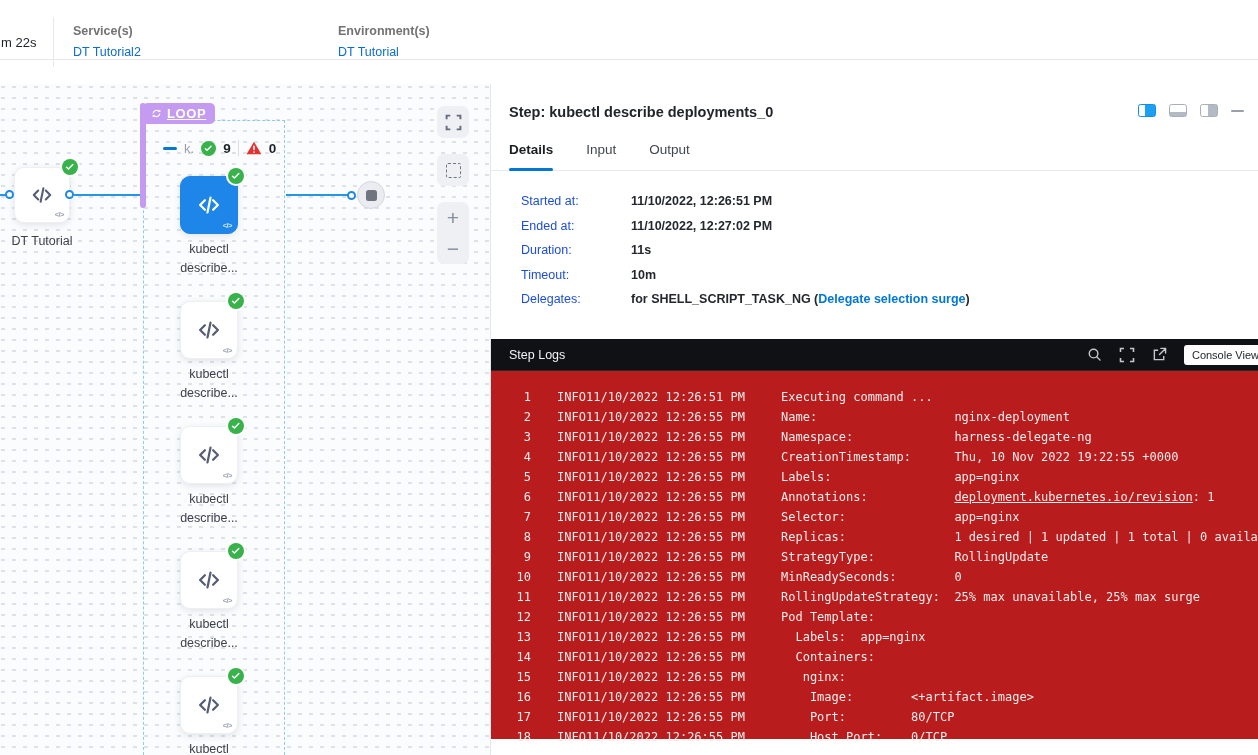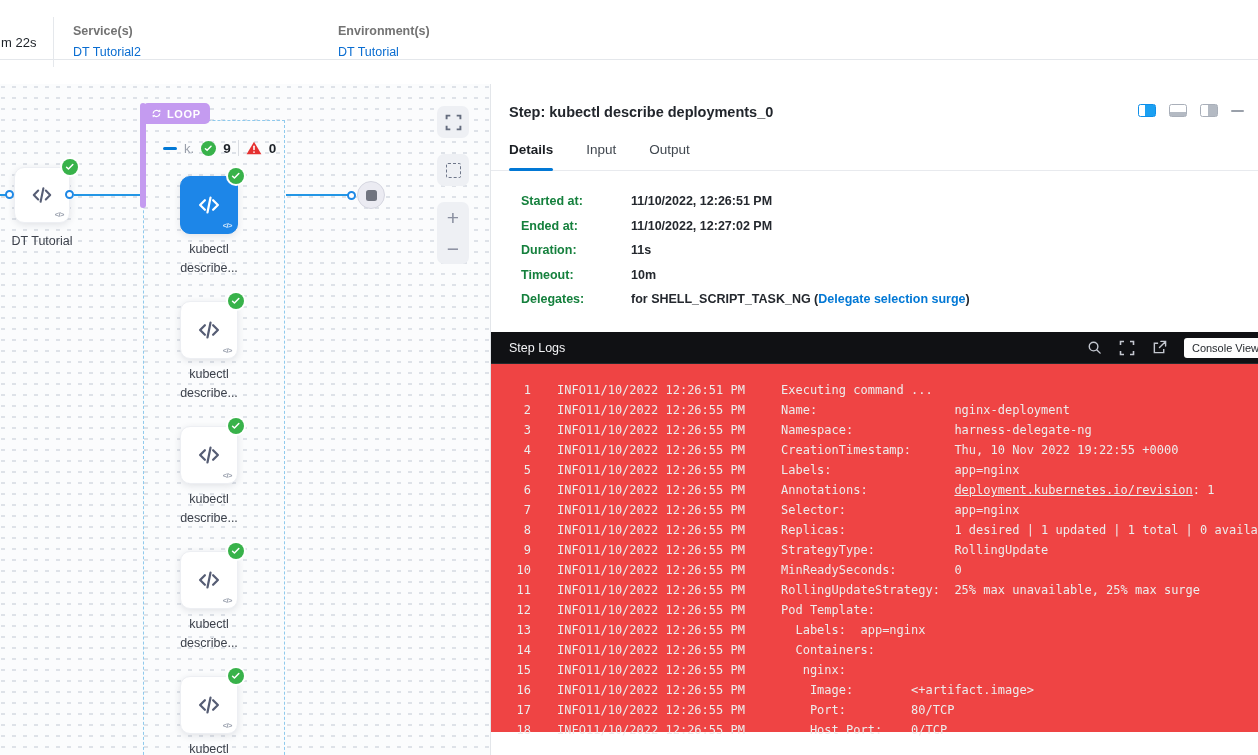--- a/index.html
+++ b/index.html
@@ -31,21 +31,21 @@
     color:#9aa0ad; letter-spacing:-.5px; }
   .node.selected .corner-glyph { color:rgba(255,255,255,.8); }
   .check-badge { position:absolute; width:16px; height:16px; border-radius:50%;
     box-shadow:0 0 0 2px #fff; background:#38b24a; display:flex; align-items:center; justify-content:center; }
   .node-label { position:absolute; width:100px; text-align:center; font-size:12.5px; color:#3c414b; line-height:19px; }
   .loop-container { position:absolute; left:143px; top:36px; width:142px; height:660px;
     border:1px dashed #8fcaed; border-bottom:none; }
   .loop-bar { position:absolute; left:140px; top:19px; width:6px; height:105px; background:#c49bf0; border-radius:4px; }
   .loop-badge { position:absolute; left:143px; top:19px; height:21px; padding:0 9px 0 7px; background:#c49bf0;
     border-radius:5px 5px 5px 0; display:flex; align-items:center; gap:4px; }
-  .loop-badge span { color:#fff; font-size:11px; font-weight:700; letter-spacing:.6px; }
+  .loop-badge span { color:#fff; font-size:13px; font-weight:700; letter-spacing:.6px;text-decoration:underline; }
   .matrix-header { position:absolute; left:163px; top:55px; display:flex; align-items:center; gap:7px; height:18px; }
   .collapse-minus { width:14px; height:3px; background:#0278d5; border-radius:2px; cursor:pointer; }
   .matrix-label { font-size:13px; color:#9aa0ab; }
   .count-num { font-size:13.5px; font-weight:700; color:#1d2228; }
   .mini-divider { width:1px; height:16px; background:#d9dce1; }
   .success-chip { width:15px; height:15px; border-radius:50%; background:#38b24a;
     display:flex; align-items:center; justify-content:center; }
   .end-node { position:absolute; left:357px; top:97px; width:28px; height:28px; border-radius:50%;
     background:#ebebf2; border:1px solid #d5d6e0; display:flex; align-items:center; justify-content:center; cursor:pointer; }
   .end-node .sq { width:11px; height:11px; border-radius:2.5px; background:#70747f; }
@@ -70,26 +70,26 @@
   .li2 { border:1.5px solid #a9afb9; background:linear-gradient(to bottom,#fff 0 60%,#b4bac3 60%); }
   .li3 { border:1.5px solid #a9afb9; background:linear-gradient(to right,#fff 0 42%,#b4bac3 42%); }
   .mini-dash { width:13px; height:2px; background:#9aa0aa; border-radius:1px; cursor:pointer; }
   .tabs { display:flex; gap:33px; padding:0 18px; margin-top:22px; border-bottom:1px solid #e8eaee; }
   .tab { font-size:13.5px; color:#40474f; padding-bottom:13px; position:relative; cursor:pointer; }
   .tab.active { font-weight:700; color:#1b1f24; }
   .tab.active::after { content:""; position:absolute; left:0; right:0; bottom:-1px; height:3px;
     background:#0278d5; border-radius:2px; }
   .details { padding:23px 0 0 30px; }
   .detail-row { display:flex; margin-bottom:10.5px; font-size:12.5px; line-height:14px; }
-  .detail-label { width:110px; color:#15803d; font-weight:700; }
+  .detail-label { width:110px; color:#1d4ed8; font-weight:400; }
   .detail-value { color:#24282e; font-weight:700; }
   .link { color:#0278d5; cursor:pointer; font-weight:700; }
 
   
-  .console { position:absolute; left:0; top:248px; width:768px; height:400px; background:#ef4444; }
+  .console { position:absolute; left:0; top:255px; width:768px; height:400px; background:#b91c1c; }
   .console-head { height:32px; background:#101114; border-bottom:1px solid #26282c;
     display:flex; align-items:center; padding:0 0 0 18px; }
   .console-title { color:#f2f3f5; font-size:12.5px; }
   .console-actions { margin-left:auto; display:flex; align-items:center; gap:17px; color:#c3c7cf; }
   .console-actions .icon { display:flex; cursor:pointer; }
   .console-view-btn { background:#fdfdfd; color:#1f2328; font-size:11px; font-weight:500;
     padding:4px 8px; border-radius:3px; white-space:nowrap; margin-right:-8px; cursor:pointer; }
   .log-body { padding-top:16px; font-family:"DejaVu Sans Mono", monospace; font-size:12px; color:#ececec; }
   .log-row { display:flex; height:20px; line-height:20px; padding-left:18px; overflow:hidden; white-space:pre; }
   .log-n { width:22px; text-align:right; flex:none; cursor:pointer; }

